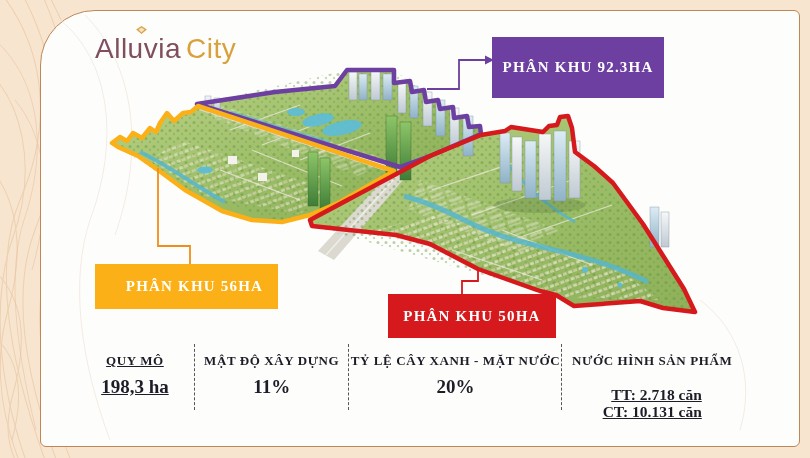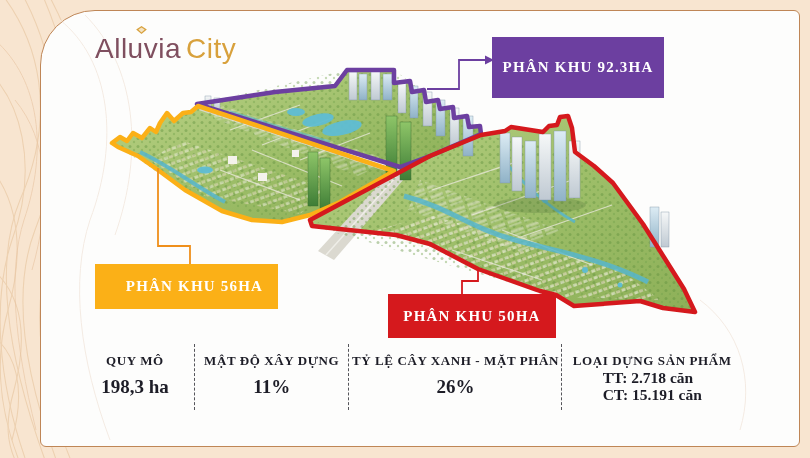--- a/index.html
+++ b/index.html
@@ -34,29 +34,29 @@
   .zone-label.z50{left:388px;top:294px;width:168px;height:44px;}
   
   .stats{
     position:absolute;left:40px;top:344px;width:758px;height:66px;z-index:4;
     display:flex;color:#1d1d27;
   }
   .stat{
     box-sizing:border-box;display:flex;flex-direction:column;align-items:center;
     justify-content:flex-start;padding-top:9px;
   }
-  .stat.c1{width:20.3%;padding-left:36px;}
+  .stat.c1{width:20.3%;padding-left:36px;text-decoration:underline;}
   .stat.c2{width:20.4%;}
   .stat.c3{width:28.1%;}
   .stat.c4{width:31.2%;padding-right:56px;}
   .stat + .stat{border-left:1px dashed #55555a;}
   .stat .label{font-size:13px;font-weight:bold;letter-spacing:.6px;white-space:nowrap;}
   .stat .value{font-size:19px;font-weight:bold;margin-top:7px;white-space:nowrap;}
   .stat .value-line{font-size:15.5px;font-weight:bold;line-height:17px;white-space:nowrap;}
-  .stat .value-lines{margin-top:0;text-align:left;}
+  .stat .value-lines{margin-top:17px;text-align:right;text-decoration:underline;}
 </style>
 </head>
 <body>
 
 <svg class="bg-swirls" viewBox="0 0 810 458">
   <g fill="none" stroke="#eccfae" stroke-width="1.1" opacity="0.9">
     <path d="M-10,-20 C45,40 55,120 20,200 C-5,260 5,350 45,460"></path>
     <path d="M8,-30 C60,50 70,140 35,230 C12,290 22,370 60,470"></path>
     <path d="M-25,60 C25,95 38,170 12,240 C-8,300 -2,380 25,458"></path>
     <path d="M25,-40 C80,60 85,150 50,250 C30,310 40,390 75,470"></path>
@@ -228,23 +228,23 @@
 <div class="stats">
   <div class="stat c1">
     <div class="label">QUY MÔ</div>
     <div class="value">198,3 ha</div>
   </div>
   <div class="stat c2">
     <div class="label">MẬT ĐỘ XÂY DỰNG</div>
     <div class="value">11%</div>
   </div>
   <div class="stat c3">
-    <div class="label">TỶ LỆ CÂY XANH - MẶT PHÂN</div>
-    <div class="value">26%</div>
+    <div class="label">TỶ LỆ CÂY XANH - MẶT NƯỚC</div>
+    <div class="value">20%</div>
   </div>
   <div class="stat c4">
-    <div class="label">LOẠI DỰNG SẢN PHẨM</div>
+    <div class="label">NƯỚC HÌNH SẢN PHẨM</div>
     <div class="value-lines">
       <div class="value-line">TT: 2.718 căn</div>
-      <div class="value-line">CT: 15.191 căn</div>
+      <div class="value-line">CT: 10.131 căn</div>
     </div>
   </div>
 </div>
 
 </body></html>

